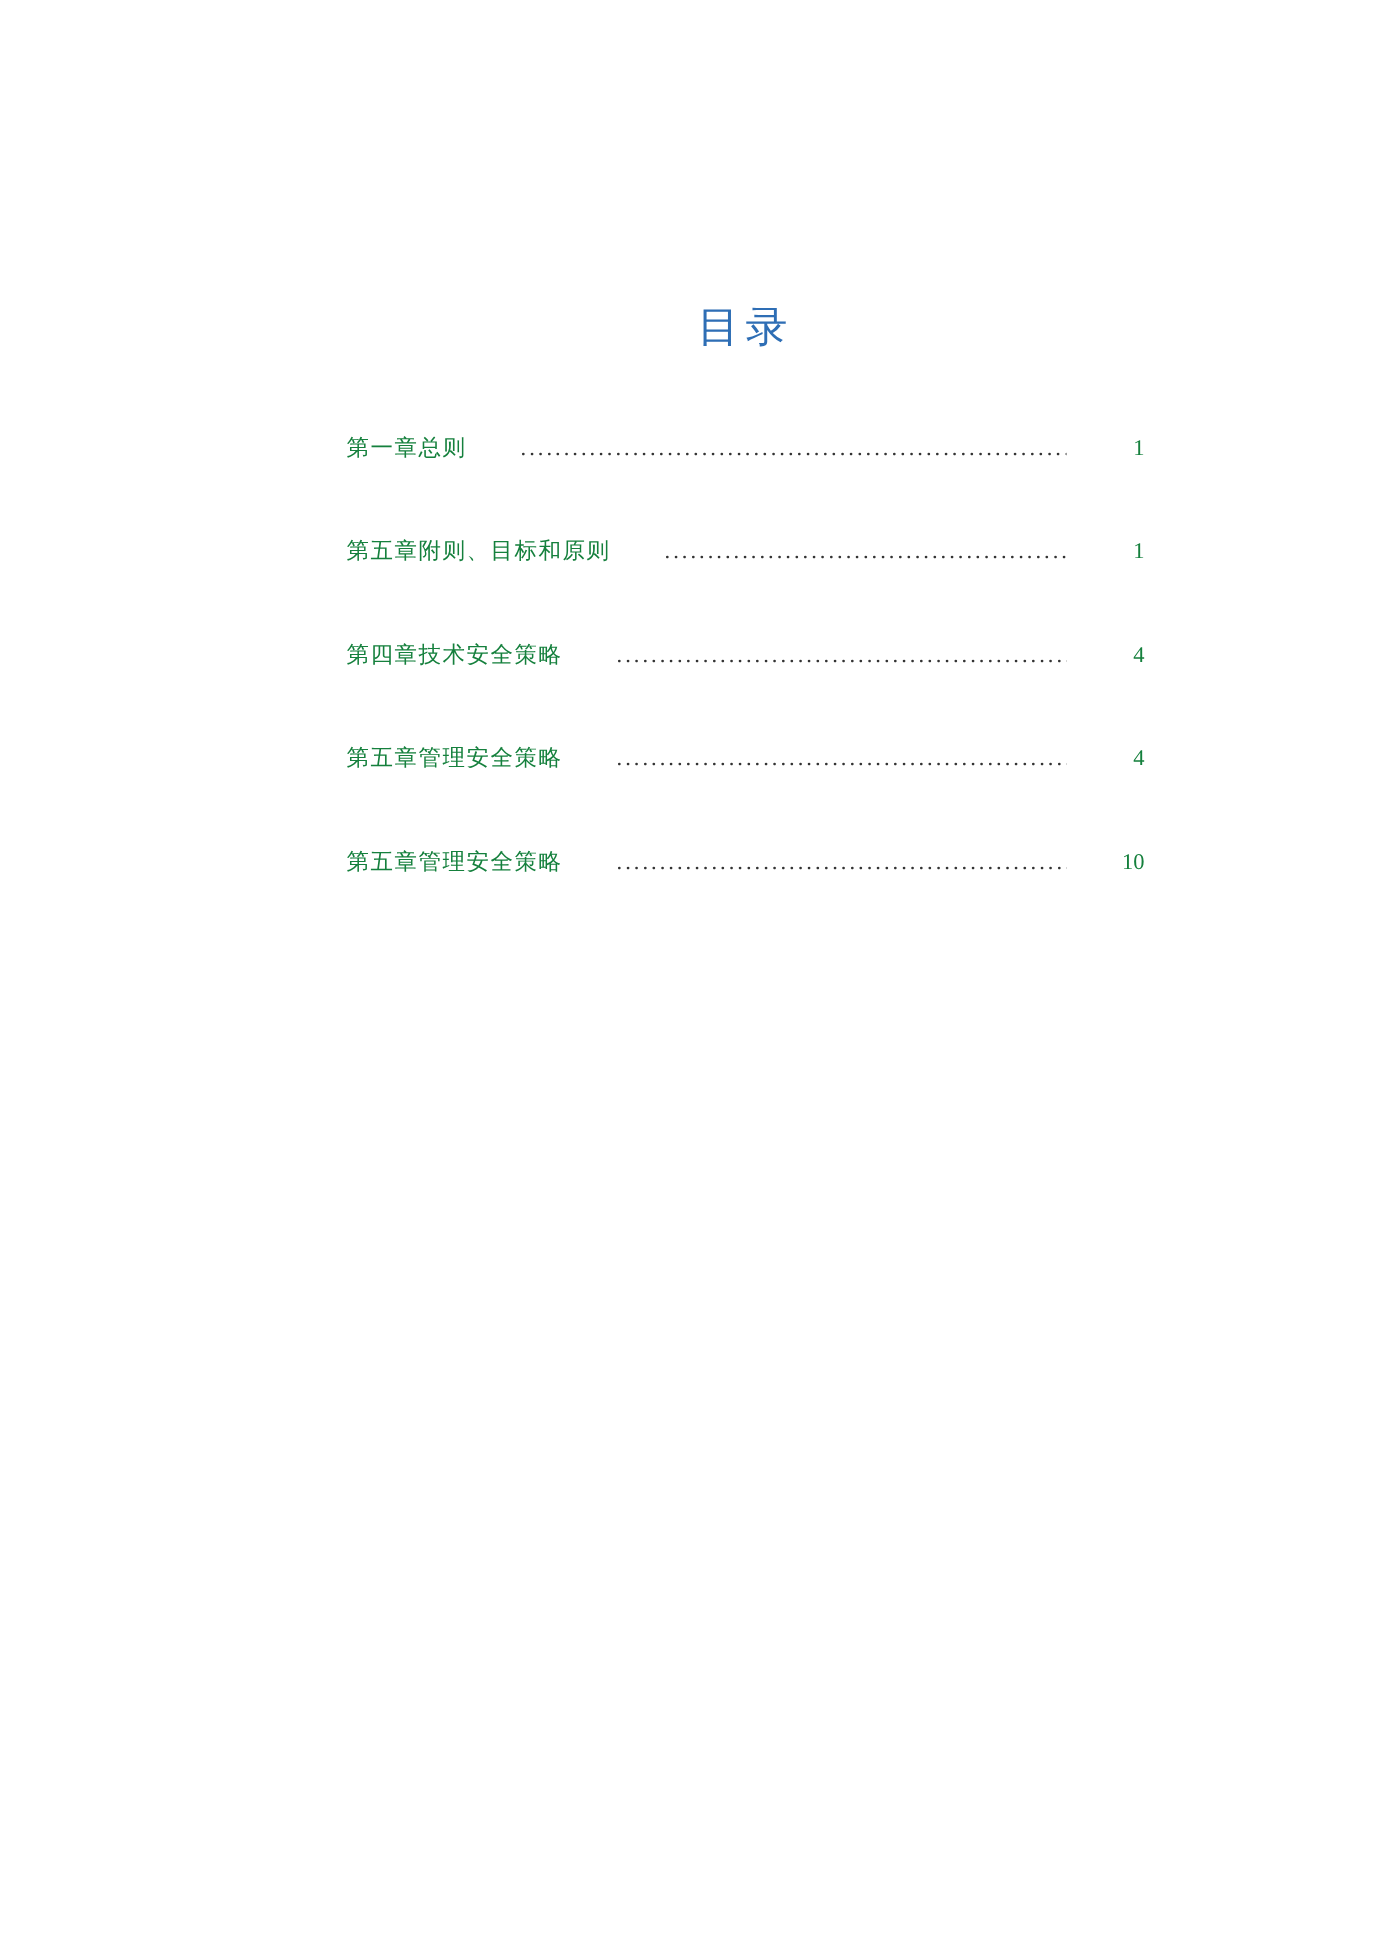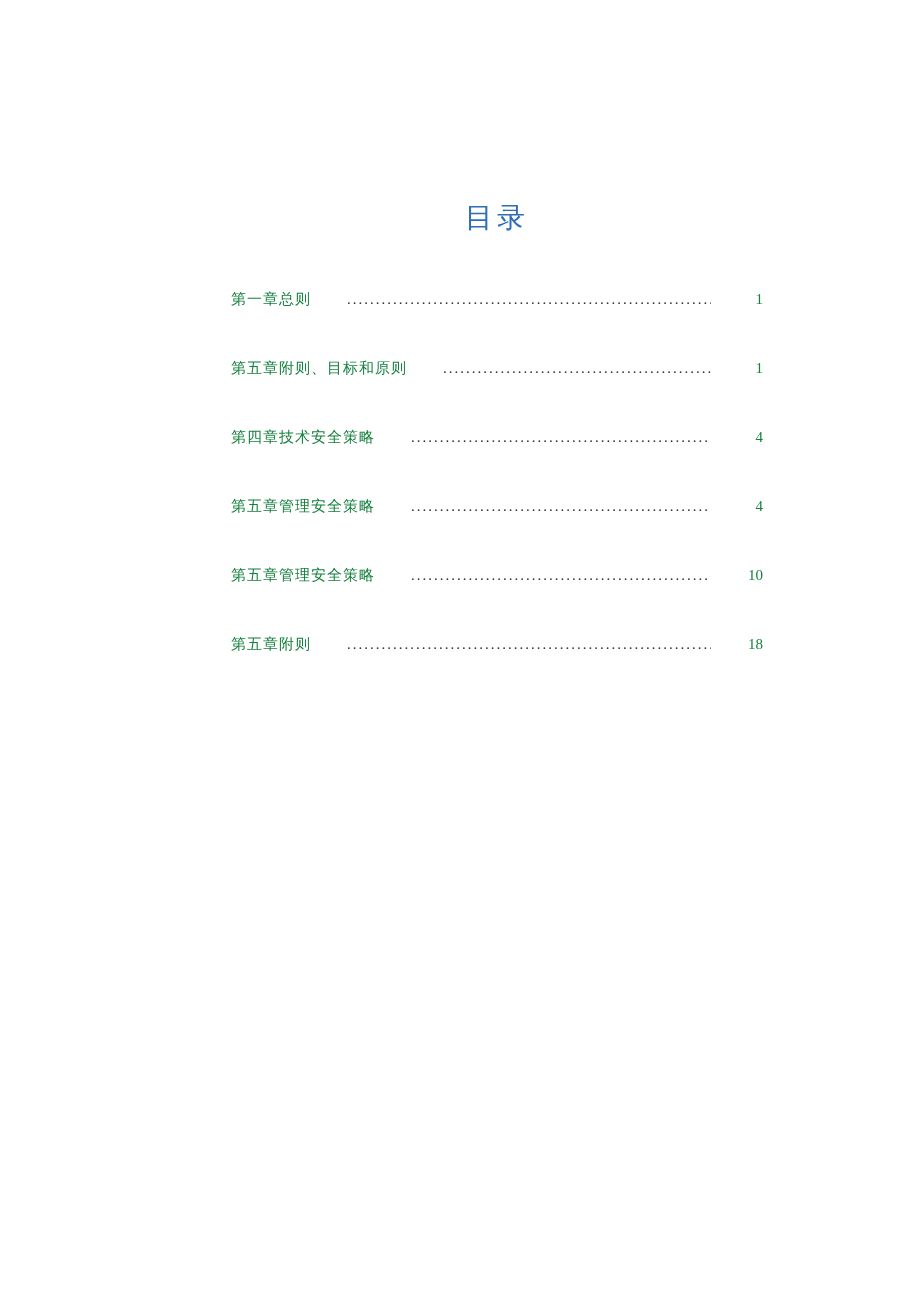--- a/index.html
+++ b/index.html
@@ -82,19 +82,14 @@
     <li class="toc-entry">
       <span class="toc-label">第五章管理安全策略</span>
       <span class="toc-dots"></span>
       <span class="toc-page">4</span>
     </li>
     <li class="toc-entry">
       <span class="toc-label">第五章管理安全策略</span>
       <span class="toc-dots"></span>
       <span class="toc-page">10</span>
     </li>
-    <li class="toc-entry">
-      <span class="toc-label">第五章附则</span>
-      <span class="toc-dots"></span>
-      <span class="toc-page">18</span>
-    </li>
   </ul>
 </div>
 
 </body></html>

